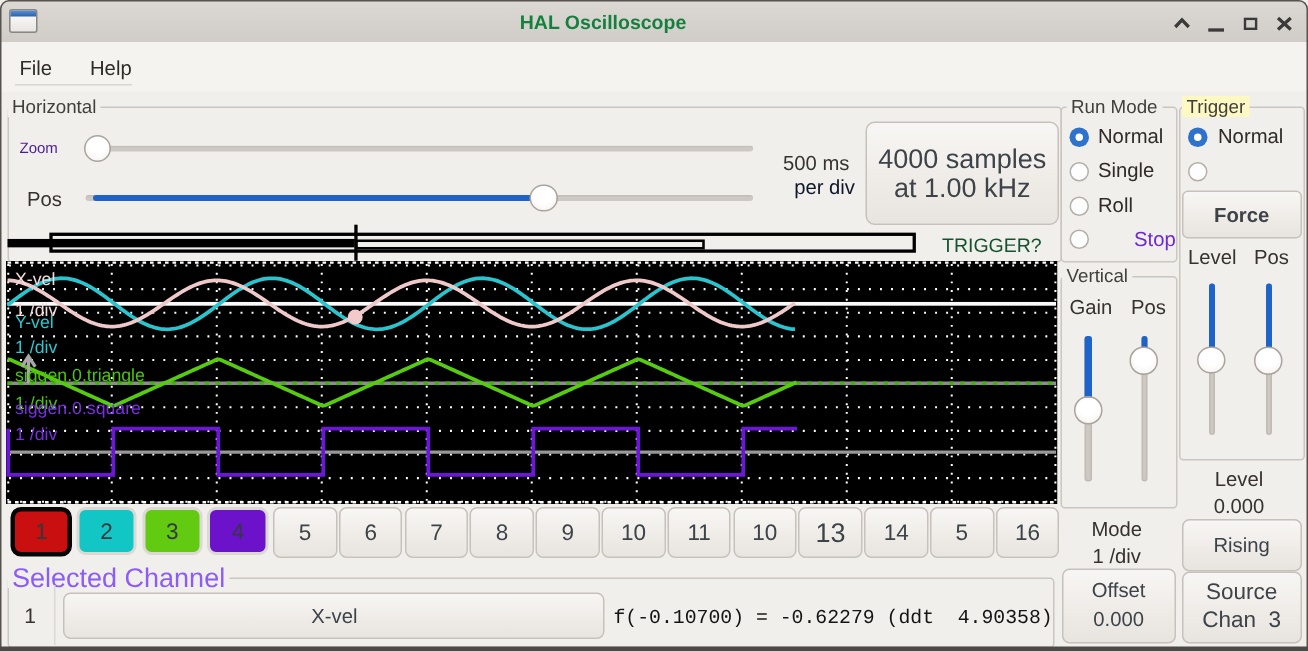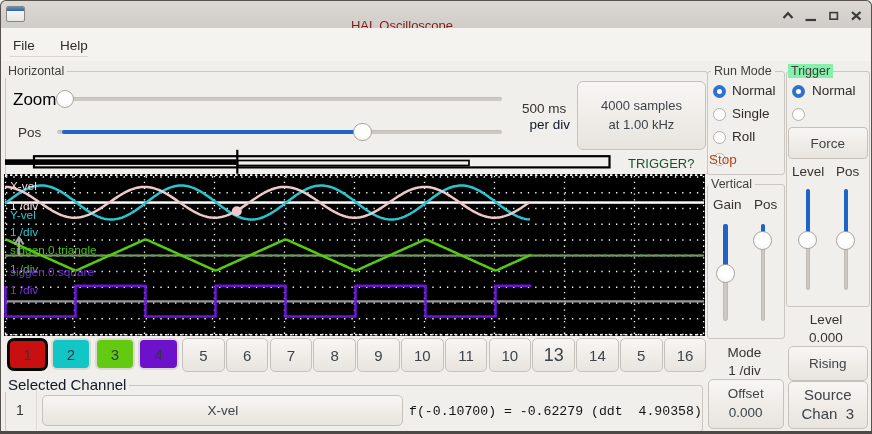--- a/index.html
+++ b/index.html
@@ -1,40 +1,40 @@
 <!DOCTYPE html>
 <html><head><meta charset="utf-8"><style>html,body{margin:0;padding:0}body{width:872px;height:434px;font-family:"Liberation Sans",sans-serif;background:#f1efec;position:relative;overflow:hidden}</style></head><body>
 <div style="position:absolute;left:0;top:0;width:872px;height:434px;border:1px solid #57524e;border-bottom:none;border-radius:6px 6px 0 0;box-sizing:border-box;z-index:50;pointer-events:none"></div>
 <div style="position:absolute;left:0;top:431px;width:872px;height:3px;background:#4d4946;z-index:50"></div>
 <div style="position:absolute;left:0;top:0;width:872px;height:28px;background:linear-gradient(#dcd9d5,#d0cdc9);border-bottom:1px solid #b4b0ac;border-radius:6px 6px 0 0"></div>
 <div style="position:absolute;left:6px;top:6px;width:19px;height:16px;background:linear-gradient(#fdfdfd,#e8e6e2);border:1px solid #8a8782;border-radius:2px;box-sizing:border-box"></div>
 <div style="position:absolute;left:7px;top:7px;width:17px;height:4px;background:linear-gradient(#5c8fd0,#2a62ae);border-radius:1px 1px 0 0"></div>
-<div style="position:absolute;left:0;top:18px;width:804px;text-align:center;font-size:13px;font-weight:normal;color:#7f1d1d">HAL Oscilloscope</div>
+<div style="position:absolute;left:0;top:7px;width:804px;text-align:center;font-size:13px;font-weight:bold;color:#15803d">HAL Oscilloscope</div>
 <svg style="position:absolute;left:770px;top:0" width="102" height="28" viewBox="770 0 102 28">
     <path d="M783.5,18 L788,13.2 L792.5,18" fill="none" stroke="#3a3a3a" stroke-width="2.2"></path>
     <line x1="805.5" y1="20" x2="816" y2="20" stroke="#3a3a3a" stroke-width="2.2"></line>
     <rect x="830" y="12.6" width="7.4" height="6.6" fill="none" stroke="#3a3a3a" stroke-width="1.6"></rect>
     <path d="M852,12 L860.5,19.6 M860.5,12 L852,19.6" stroke="#3a3a3a" stroke-width="2.2" fill="none"></path>
   </svg>
 <div style="position:absolute;left:0;top:28px;width:872px;height:33px;background:#f5f3f0"></div>
 <div style="position:absolute;left:13px;top:38px;font-size:13.5px;color:#2e2b28;white-space:pre;line-height:16.5px;">File</div>
 <div style="position:absolute;left:60px;top:38px;font-size:13.5px;color:#2e2b28;white-space:pre;line-height:16.5px;">Help</div>
 <div style="position:absolute;left:10px;top:56px;width:78px;height:1px;background:#d9d5d1"></div>
 <div style="position:absolute;left:4.5px;top:70.5px;width:701px;height:102px;border:1px solid #cbc6c0;border-radius:3px"></div>
 <div style="position:absolute;left:5px;top:63.5px;padding:0 3px;background:#f1efec;font-size:12.5px;color:#413f3c;line-height:14px">Horizontal</div>
-<div style="position:absolute;left:13px;top:91.5px;font-size:17px;color:#000000;white-space:pre;line-height:16.5px;">Zoom</div>
+<div style="position:absolute;left:13px;top:91.5px;font-size:10px;color:#4c1d95;white-space:pre;line-height:16.5px;">Zoom</div>
 <div style="position:absolute;left:60px;top:97.4px;width:442px;height:3.6px;background:#ccc8c3;border-radius:2px;border-top:1px solid #c2bdb7;box-sizing:border-box"></div>
 <div style="position:absolute;left:55.5px;top:89.7px;width:18.6px;height:18.6px;border-radius:50%;background:radial-gradient(circle at 50% 35%,#ffffff 40%,#f4f1ee);border:1px solid #aaa49d;box-sizing:border-box"></div>
 <div style="position:absolute;left:18px;top:125px;font-size:13.5px;color:#35322f;white-space:pre;line-height:16.5px;">Pos</div>
 <div style="position:absolute;left:57px;top:130.4px;width:445px;height:3.6px;background:#ccc8c3;border-radius:2px;border-top:1px solid #c2bdb7;box-sizing:border-box"></div>
 <div style="position:absolute;left:62px;top:130.2px;width:295px;height:4px;background:#1e63c8;border-radius:2px"></div>
 <div style="position:absolute;left:353.2px;top:122.9px;width:18.6px;height:18.6px;border-radius:50%;background:radial-gradient(circle at 50% 35%,#ffffff 40%,#f4f1ee);border:1px solid #aaa49d;box-sizing:border-box"></div>
 <div style="position:absolute;left:522px;top:101px;font-size:13.5px;color:#35322f;white-space:pre;line-height:16.5px;width:48px;text-align:left">500 ms</div>
 <div style="position:absolute;left:522px;top:117px;font-size:13.5px;color:#0f172a;white-space:pre;line-height:16.5px;width:48px;text-align:right">per div</div>
-<div style="position:absolute;left:577px;top:81px;width:127px;height:67px;background:linear-gradient(#f8f6f4,#efece8 55%,#e8e5e0);border:1px solid #c6c1ba;border-radius:6px;display:flex;align-items:center;justify-content:center;text-align:center;font-size:13px;color:#3d4349;line-height:18.5px;">4000 samples<br>at 1.00 kHz</div>
+<div style="position:absolute;left:577px;top:81px;width:127px;height:67px;background:linear-gradient(#f8f6f4,#efece8 55%,#e8e5e0);border:1px solid #c6c1ba;border-radius:6px;display:flex;align-items:center;justify-content:center;text-align:center;font-size:18px;color:#3d4349;line-height:18.5px;">4000 samples<br>at 1.00 kHz</div>
 <svg style="position:absolute;left:0;top:148px" width="712" height="28" viewBox="0 148 712 28">
     <rect x="34" y="156.2" width="575.5" height="11.2" fill="none" stroke="#000" stroke-width="2.2"></rect>
     <rect x="237.5" y="160.5" width="231.5" height="5" fill="none" stroke="#000" stroke-width="1.7"></rect>
     <rect x="5" y="159.3" width="231.5" height="5.6" fill="#000"></rect>
     <rect x="236.2" y="149.8" width="2.2" height="24" fill="#000"></rect>
   </svg>
 <div style="position:absolute;left:628px;top:155.5px;font-size:13px;color:#14532d;white-space:pre;line-height:16px;">TRIGGER?</div>
 <svg style="position:absolute;left:4px;top:174px" width="701" height="162" viewBox="4 174 701 162">
     <rect x="4" y="174" width="701" height="162" fill="#000000"></rect>
     <g stroke="#ffffff" stroke-width="1.35" stroke-dasharray="1.3 6.05">
@@ -90,30 +90,30 @@
 <div style="position:absolute;left:711px;top:63.5px;padding:0 3px;background:#f1efec;font-size:12.5px;color:#413f3c;line-height:14px">Run Mode</div>
 <div style="position:absolute;left:712.9px;top:84.9px;width:13px;height:13px;border-radius:50%;background:#2e72cb;display:flex;align-items:center;justify-content:center">
     <div style="width:5px;height:5px;border-radius:50%;background:#fff"></div>
   </div>
 <div style="position:absolute;left:732px;top:83.4px;font-size:13.5px;color:#2e2b28;white-space:pre;line-height:16.5px;">Normal</div>
 <div style="position:absolute;left:712.9px;top:107.75px;width:13px;height:13px;border-radius:50%;background:#fdfdfd;border:1px solid #b4afa8;box-sizing:border-box"></div>
 <div style="position:absolute;left:732px;top:106.25px;font-size:13.5px;color:#2e2b28;white-space:pre;line-height:16.5px;">Single</div>
 <div style="position:absolute;left:712.9px;top:130.60000000000002px;width:13px;height:13px;border-radius:50%;background:#fdfdfd;border:1px solid #b4afa8;box-sizing:border-box"></div>
 <div style="position:absolute;left:732px;top:129.10000000000002px;font-size:13.5px;color:#2e2b28;white-space:pre;line-height:16.5px;">Roll</div>
 <div style="position:absolute;left:712.9px;top:153.45000000000002px;width:13px;height:13px;border-radius:50%;background:#fdfdfd;border:1px solid #b4afa8;box-sizing:border-box"></div>
-<div style="position:absolute;left:709px;top:151.95000000000002px;font-size:13.5px;color:#c2410c;white-space:pre;line-height:16.5px;">Stop</div>
+<div style="position:absolute;left:756px;top:151.95000000000002px;font-size:13.5px;color:#6d28d9;white-space:pre;line-height:16.5px;">Stop</div>
 <div style="position:absolute;left:785.5px;top:70.5px;width:82px;height:234px;border:1px solid #cbc6c0;border-radius:3px"></div>
-<div style="position:absolute;left:788px;top:63.5px;padding:0 3px;background:#86efac;font-size:12.5px;color:#413f3c;line-height:14px">Trigger</div>
+<div style="position:absolute;left:788px;top:63.5px;padding:0 3px;background:#fef9c3;font-size:12.5px;color:#413f3c;line-height:14px">Trigger</div>
 <div style="position:absolute;left:792.0px;top:84.9px;width:13px;height:13px;border-radius:50%;background:#2e72cb;display:flex;align-items:center;justify-content:center">
     <div style="width:5px;height:5px;border-radius:50%;background:#fff"></div>
   </div>
 <div style="position:absolute;left:812px;top:83.4px;font-size:13.5px;color:#2e2b28;white-space:pre;line-height:16.5px;">Normal</div>
 <div style="position:absolute;left:792.0px;top:107.7px;width:13px;height:13px;border-radius:50%;background:#fdfdfd;border:1px solid #b4afa8;box-sizing:border-box"></div>
 <div style="position:absolute;left:812px;top:106.2px;font-size:13.5px;color:#2e2b28;white-space:pre;line-height:16.5px;margin-top:19px;">Auto</div>
-<div style="position:absolute;left:788px;top:127px;width:77.5px;height:30px;background:linear-gradient(#f8f6f4,#efece8 55%,#e8e5e0);border:1px solid #c6c1ba;border-radius:4px;display:flex;align-items:center;justify-content:center;text-align:center;font-size:13.5px;color:#3d4349;">Force</div>
+<div style="position:absolute;left:788px;top:127px;width:77.5px;height:30px;background:linear-gradient(#f8f6f4,#efece8 55%,#e8e5e0);border:1px solid #c6c1ba;border-radius:4px;display:flex;align-items:center;justify-content:center;text-align:center;font-size:13.5px;color:#3d4349;font-weight:bold;">Force</div>
 <div style="position:absolute;left:792px;top:163.5px;font-size:13.5px;color:#35322f;white-space:pre;line-height:16.5px;">Level</div>
 <div style="position:absolute;left:836px;top:163.5px;font-size:13.5px;color:#35322f;white-space:pre;line-height:16.5px;">Pos</div>
 <div style="position:absolute;left:805.5px;top:188.5px;width:4.4px;height:101.5px;background:#cdc8c2;border-radius:2.2px;border:1px solid #c0bbb4;box-sizing:border-box"></div>
 <div style="position:absolute;left:805.5px;top:188.5px;width:4.4px;height:51.5px;background:#1e63c8;border-radius:2.2px"></div>
 <div style="position:absolute;left:798.4px;top:230.7px;width:18.6px;height:18.6px;border-radius:50%;background:radial-gradient(circle at 50% 35%,#ffffff 40%,#f4f1ee);border:1px solid #aaa49d;box-sizing:border-box"></div>
 <div style="position:absolute;left:843.5px;top:188.5px;width:4.4px;height:101.5px;background:#cdc8c2;border-radius:2.2px;border:1px solid #c0bbb4;box-sizing:border-box"></div>
 <div style="position:absolute;left:843.5px;top:188.5px;width:4.4px;height:52.0px;background:#1e63c8;border-radius:2.2px"></div>
 <div style="position:absolute;left:836.4px;top:231.2px;width:18.6px;height:18.6px;border-radius:50%;background:radial-gradient(circle at 50% 35%,#ffffff 40%,#f4f1ee);border:1px solid #aaa49d;box-sizing:border-box"></div>
 <div style="position:absolute;left:785px;top:311.5px;font-size:13.5px;color:#35322f;white-space:pre;line-height:16.5px;width:82px;text-align:center">Level</div>
 <div style="position:absolute;left:785px;top:330px;font-size:13.5px;color:#35322f;white-space:pre;line-height:16.5px;width:82px;text-align:center">0.000</div>
@@ -142,16 +142,16 @@
 <div style="position:absolute;left:313.42999999999995px;top:338px;width:40.6px;height:32px;background:linear-gradient(#f8f6f4,#efece8 55%,#e8e5e0);border:1px solid #c6c1ba;border-radius:5px;display:flex;align-items:center;justify-content:center;text-align:center;font-size:15px;color:#3d4349;">8</div>
 <div style="position:absolute;left:357.21999999999997px;top:338px;width:40.6px;height:32px;background:linear-gradient(#f8f6f4,#efece8 55%,#e8e5e0);border:1px solid #c6c1ba;border-radius:5px;display:flex;align-items:center;justify-content:center;text-align:center;font-size:15px;color:#3d4349;">9</div>
 <div style="position:absolute;left:401.01px;top:338px;width:40.6px;height:32px;background:linear-gradient(#f8f6f4,#efece8 55%,#e8e5e0);border:1px solid #c6c1ba;border-radius:5px;display:flex;align-items:center;justify-content:center;text-align:center;font-size:15px;color:#3d4349;">10</div>
 <div style="position:absolute;left:444.79999999999995px;top:338px;width:40.6px;height:32px;background:linear-gradient(#f8f6f4,#efece8 55%,#e8e5e0);border:1px solid #c6c1ba;border-radius:5px;display:flex;align-items:center;justify-content:center;text-align:center;font-size:15px;color:#3d4349;">11</div>
 <div style="position:absolute;left:488.59px;top:338px;width:40.6px;height:32px;background:linear-gradient(#f8f6f4,#efece8 55%,#e8e5e0);border:1px solid #c6c1ba;border-radius:5px;display:flex;align-items:center;justify-content:center;text-align:center;font-size:15px;color:#3d4349;">10</div>
 <div style="position:absolute;left:532.38px;top:338px;width:40.6px;height:32px;background:linear-gradient(#f8f6f4,#efece8 55%,#e8e5e0);border:1px solid #c6c1ba;border-radius:5px;display:flex;align-items:center;justify-content:center;text-align:center;font-size:18px;color:#3d4349;">13</div>
 <div style="position:absolute;left:576.17px;top:338px;width:40.6px;height:32px;background:linear-gradient(#f8f6f4,#efece8 55%,#e8e5e0);border:1px solid #c6c1ba;border-radius:5px;display:flex;align-items:center;justify-content:center;text-align:center;font-size:15px;color:#3d4349;">14</div>
 <div style="position:absolute;left:619.9599999999999px;top:338px;width:40.6px;height:32px;background:linear-gradient(#f8f6f4,#efece8 55%,#e8e5e0);border:1px solid #c6c1ba;border-radius:5px;display:flex;align-items:center;justify-content:center;text-align:center;font-size:15px;color:#3d4349;">5</div>
 <div style="position:absolute;left:663.75px;top:338px;width:40.6px;height:32px;background:linear-gradient(#f8f6f4,#efece8 55%,#e8e5e0);border:1px solid #c6c1ba;border-radius:5px;display:flex;align-items:center;justify-content:center;text-align:center;font-size:15px;color:#3d4349;">16</div>
 <div style="position:absolute;left:4.5px;top:384.5px;width:696px;height:45px;border:1px solid #cbc6c0;border-radius:3px"></div>
-<div style="position:absolute;left:5px;top:377.5px;padding:0 3px;background:#f1efec;font-size:15px;color:#0f172a;line-height:14px">Selected Channel</div>
+<div style="position:absolute;left:5px;top:377.5px;padding:0 3px;background:#f1efec;font-size:18px;color:#8b5cf6;line-height:14px">Selected Channel</div>
 <div style="position:absolute;left:14px;top:402px;font-size:14px;color:#35322f;white-space:pre;line-height:17px;width:12px;text-align:center">1</div>
 <div style="position:absolute;left:35.6px;top:389.5px;width:1px;height:40px;background:#dcd8d3"></div>
 <div style="position:absolute;left:42.4px;top:394.7px;width:359px;height:29px;background:linear-gradient(#f8f6f4,#efece8 55%,#e8e5e0);border:1px solid #c6c1ba;border-radius:5px;display:flex;align-items:center;justify-content:center;text-align:center;font-size:13.5px;color:#3d4349;">X-vel</div>
 <div style="position:absolute;left:409px;top:403.5px;font-family:'Liberation Mono',monospace;font-size:13.2px;color:#141414;white-space:pre">f(-0.10700) = -0.62279 (ddt  4.90358)</div>
 </body></html>

